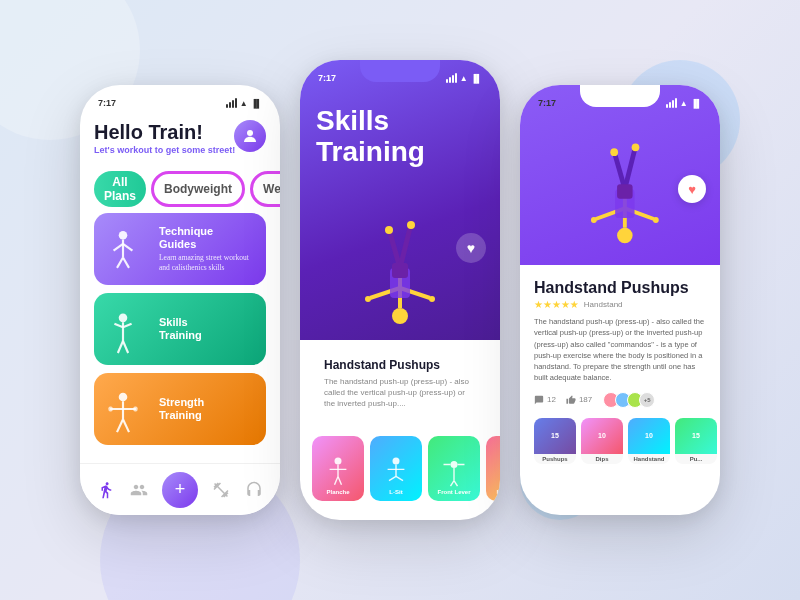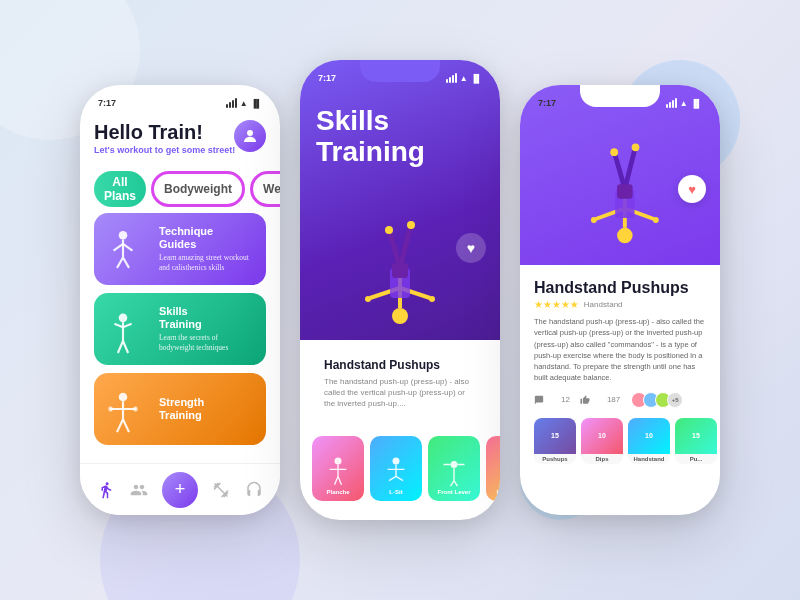--- a/index.html
+++ b/index.html
@@ -153,21 +153,21 @@
     .phone3-header {
       background: linear-gradient(160deg, #8b5cf6 0%, #7c3aed 100%);
       height: 180px; position: relative; overflow: hidden;
     }
     .phone3-content { padding: 10px 14px; overflow-y: hidden; }
     .phone3-title { font-size: 16px; font-weight: 800; color: #1a1a2e; }
     .phone3-badge { font-size: 8px; color: #888; font-weight: 500; }
     .stars { color: #ffd43b; font-size: 10px; }
     .phone3-desc { font-size: 7.5px; color: #666; line-height: 1.5; margin-top: 6px; }
     .phone3-stats { display: flex; gap: 10px; margin-top: 8px; align-items: center; }
-    .stat-item { display: flex; align-items: center; gap: 17px; font-size: 8px; color: #888; }
+    .stat-item { display: flex; align-items: center; gap: 3px; font-size: 8px; color: #888; }
     .heart-btn-3 {
       position: absolute; right: 14px; top: 90px;
       width: 28px; height: 28px; background: white;
       border-radius: 50%; display: flex; align-items: center; justify-content: center;
       color: #ff6b6b; font-size: 13px;
       box-shadow: 0 2px 8px rgba(0,0,0,0.15);
     }
     .requirements-section { margin-top: 10px; }
     .req-title { font-size: 13px; font-weight: 700; color: #1a1a2e; margin-bottom: 6px; }
     .req-cards { display: flex; gap: 5px; }
@@ -260,21 +260,20 @@
             <circle cx="25" cy="15" r="5" fill="rgba(255,255,255,0.9)"></circle>
             <line x1="25" y1="20" x2="25" y2="42" stroke="rgba(255,255,255,0.9)" stroke-width="2.5"></line>
             <line x1="25" y1="26" x2="15" y2="22" stroke="rgba(255,255,255,0.9)" stroke-width="2.5"></line>
             <line x1="25" y1="26" x2="35" y2="22" stroke="rgba(255,255,255,0.9)" stroke-width="2.5"></line>
             <line x1="25" y1="42" x2="19" y2="56" stroke="rgba(255,255,255,0.9)" stroke-width="2.5"></line>
             <line x1="25" y1="42" x2="31" y2="56" stroke="rgba(255,255,255,0.9)" stroke-width="2.5"></line>
           </svg>
         </div>
         <div class="card-text">
           <div class="card-title">Skills<br>Training</div>
-          <div class="card-desc">Learn the secrets of bodyweight techniques</div>
         </div>
       </div>
 
       <div class="card card-strength">
         <div class="card-figure">
           <svg class="figure-svg" viewBox="0 0 50 70" fill="none">
             <circle cx="25" cy="14" r="5" fill="rgba(255,255,255,0.9)"></circle>
             <line x1="25" y1="19" x2="25" y2="40" stroke="rgba(255,255,255,0.9)" stroke-width="2.5"></line>
             <line x1="10" y1="28" x2="40" y2="28" stroke="rgba(255,255,255,0.9)" stroke-width="2.5"></line>
             <rect x="8" y="25" width="5" height="6" rx="2" fill="rgba(255,255,255,0.7)"></rect>

